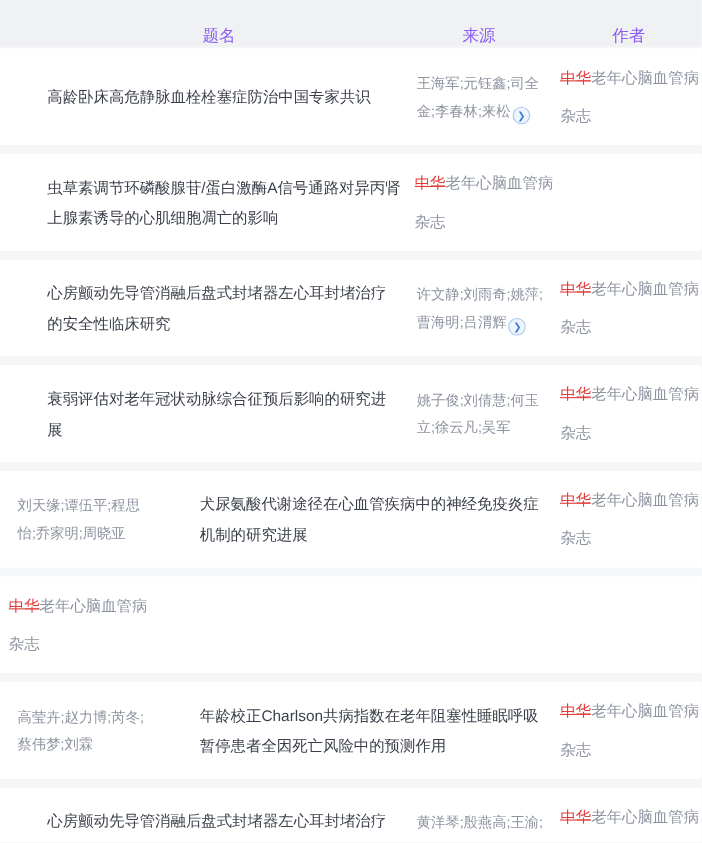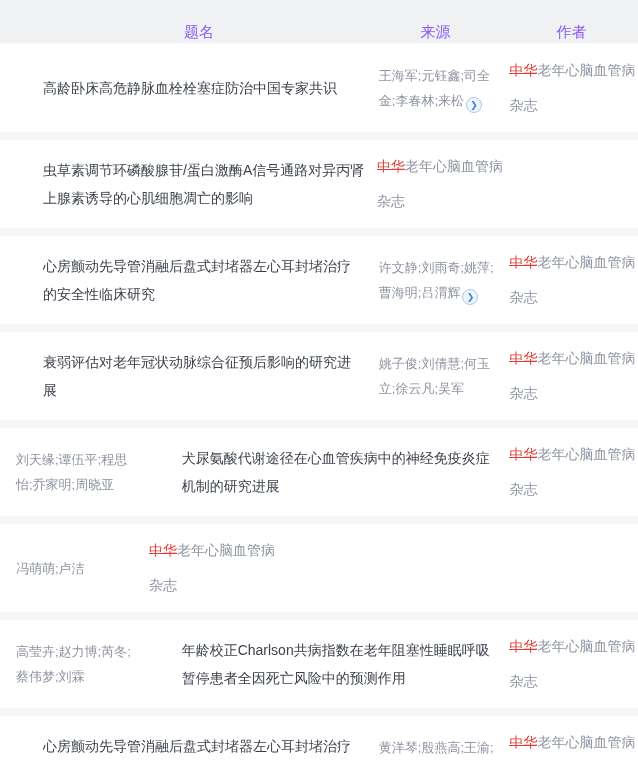--- a/index.html
+++ b/index.html
@@ -136,23 +136,20 @@
       <div class="cell authors">
         <span>刘天缘;谭伍平;程思怡;乔家明;周晓亚</span>
       </div>
       <div class="cell title">犬尿氨酸代谢途径在心血管疾病中的神经免疫炎症机制的研究进展</div>
       <div class="cell source">
         <span class="hl">中华</span><span>老年心脑血管病杂志</span>
       </div>
     </div>
 
     <div class="row">
-      <div class="cell authors">
-        <span>冯萌萌;卢洁</span>
-      </div>
       <div class="cell source">
         <span class="hl">中华</span><span>老年心脑血管病杂志</span>
       </div>
     </div>
 
     <div class="row">
       <div class="cell authors">
         <span>高莹卉;赵力博;芮冬;蔡伟梦;刘霖</span>
       </div>
       <div class="cell title">年龄校正Charlson共病指数在老年阻塞性睡眠呼吸暂停患者全因死亡风险中的预测作用</div>

